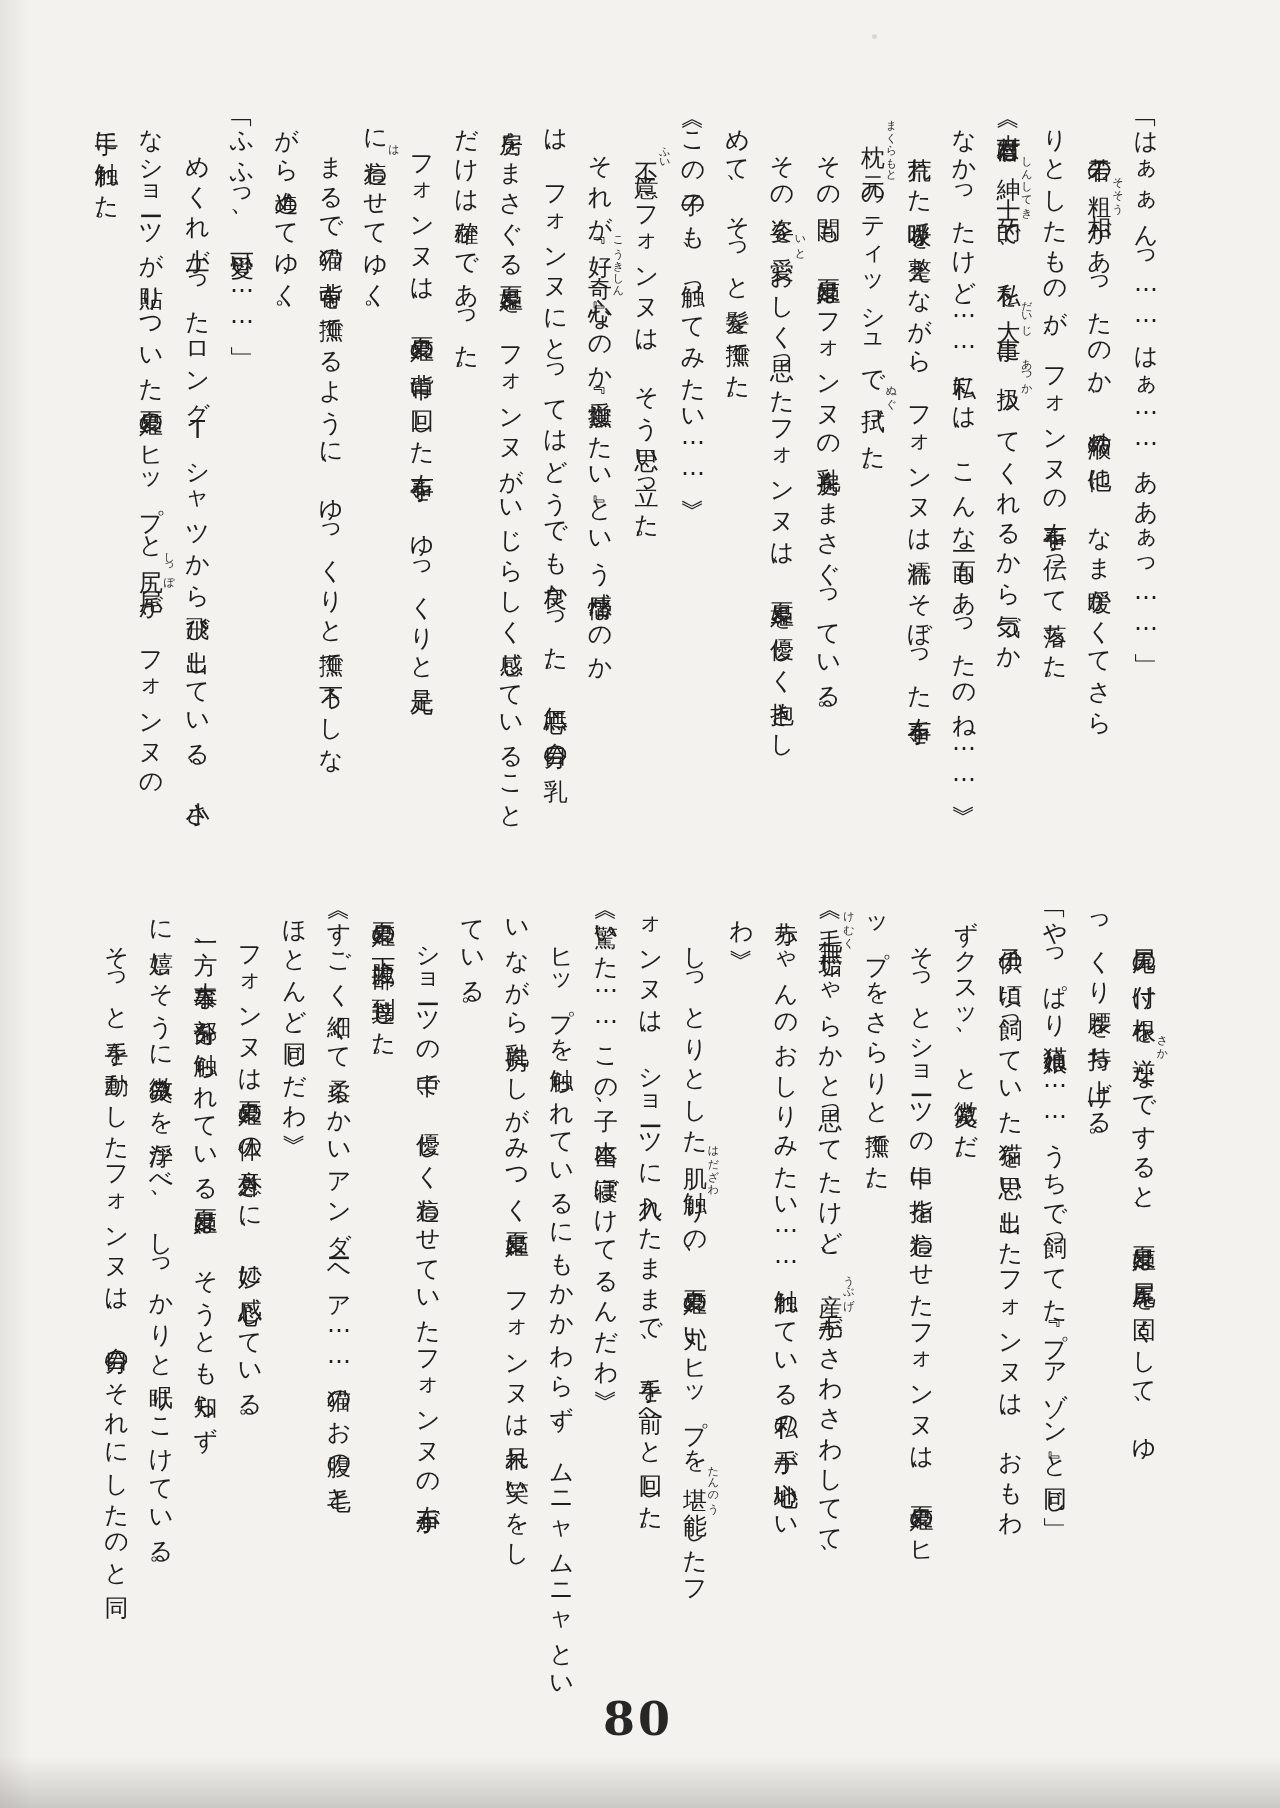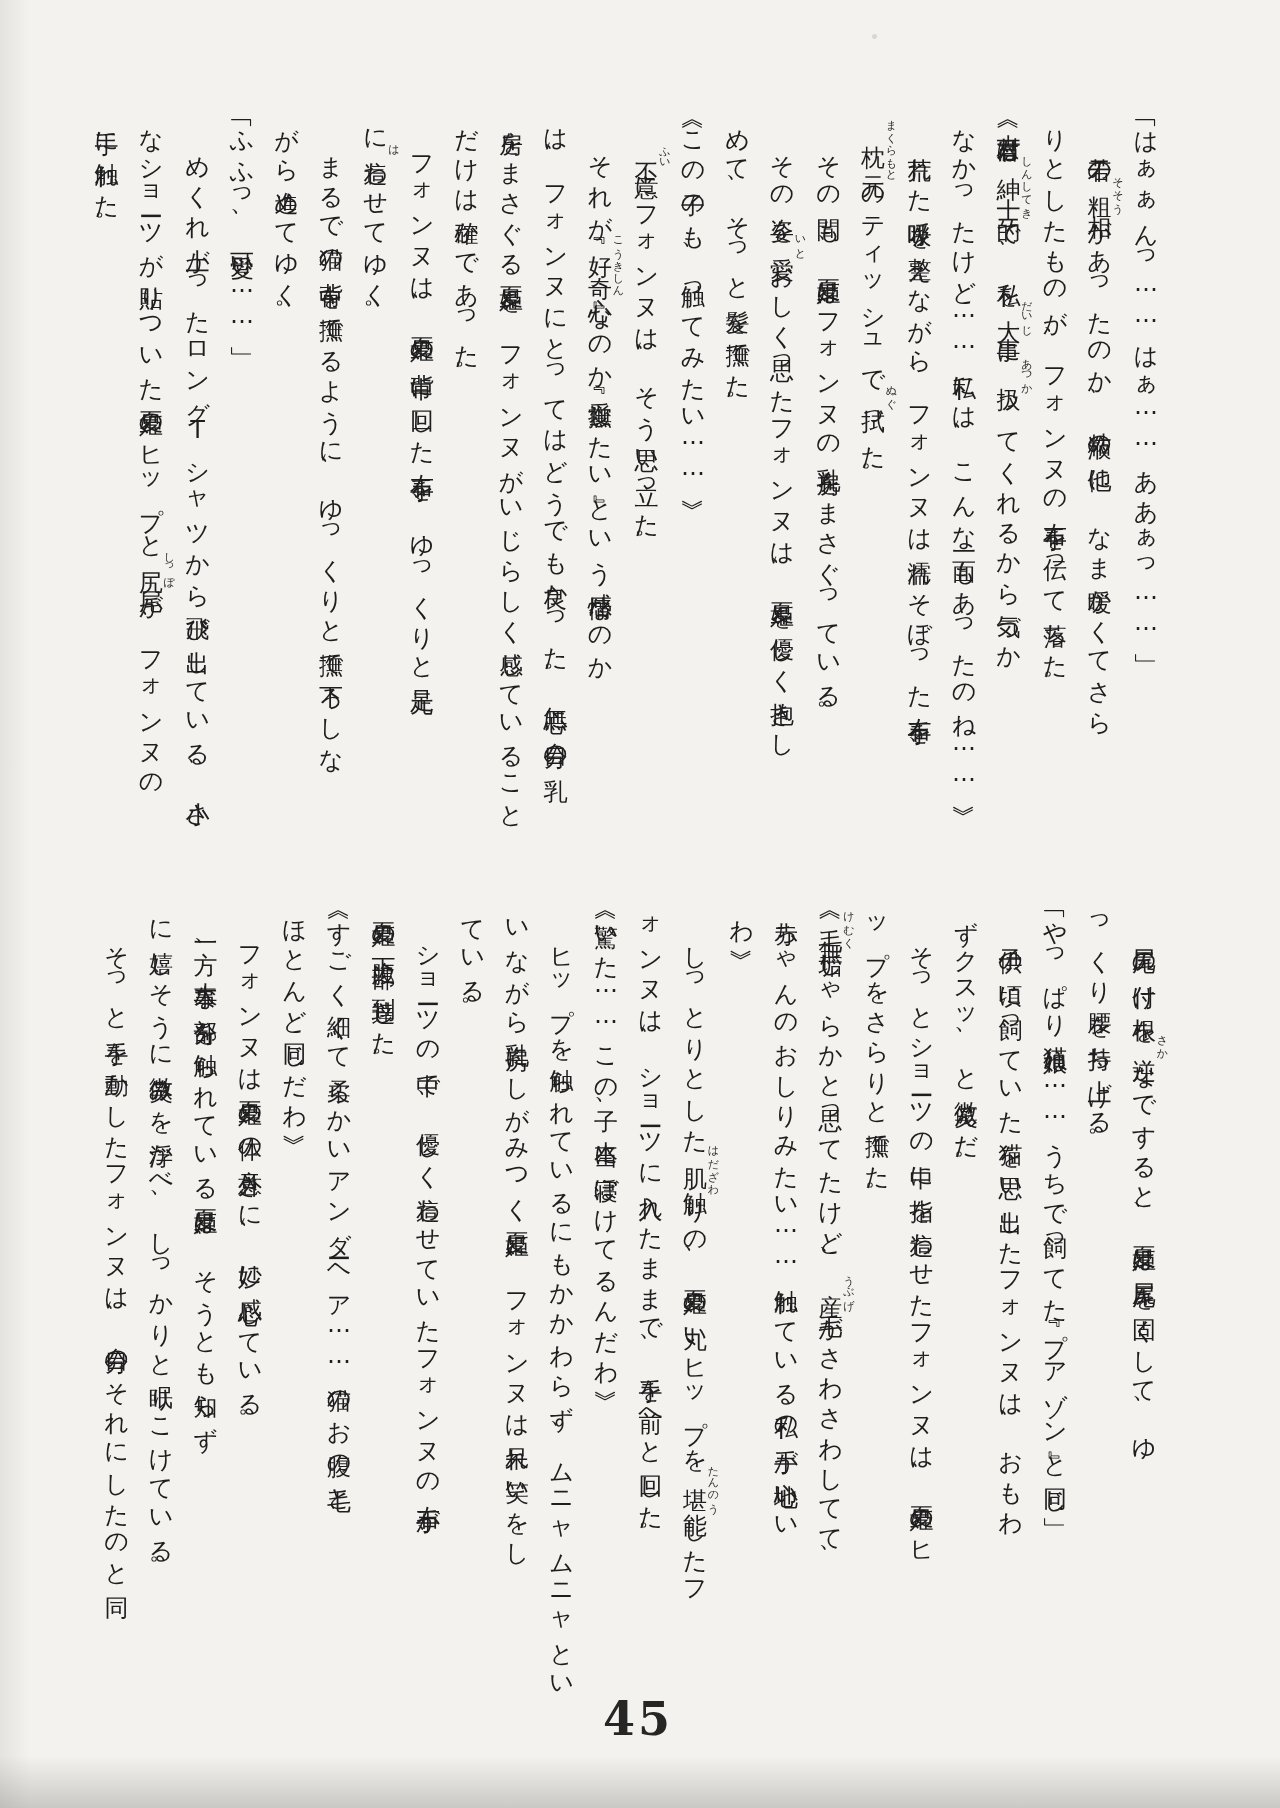--- a/index.html
+++ b/index.html
@@ -130,13 +130,13 @@
     <p class="column indent">ショーツの中で、優しく這わせていたフォンヌの右手が、</p>
     <p class="column">夏姫の下腹部に到達した。</p>
     <p class="column">《すごく細くて柔らかいアンダーヘア……猫のお腹の毛と、</p>
     <p class="column">ほとんど同じだわ》</p>
     <p class="column indent">フォンヌは夏姫の体の意外さに、妙に感心している。</p>
     <p class="column indent">一方、大事な部分を触られている夏姫は、そうとも知らず</p>
     <p class="column">に嬉しそうに微笑みを浮かべ、しっかりと眠りこけている。</p>
     <p class="column indent">そっと手を動かしたフォンヌは、自分のそれにしたのと同</p>
   </section>
 
-<div class="page-number">45</div>
+<div class="page-number">80</div>
 
 </body></html>

